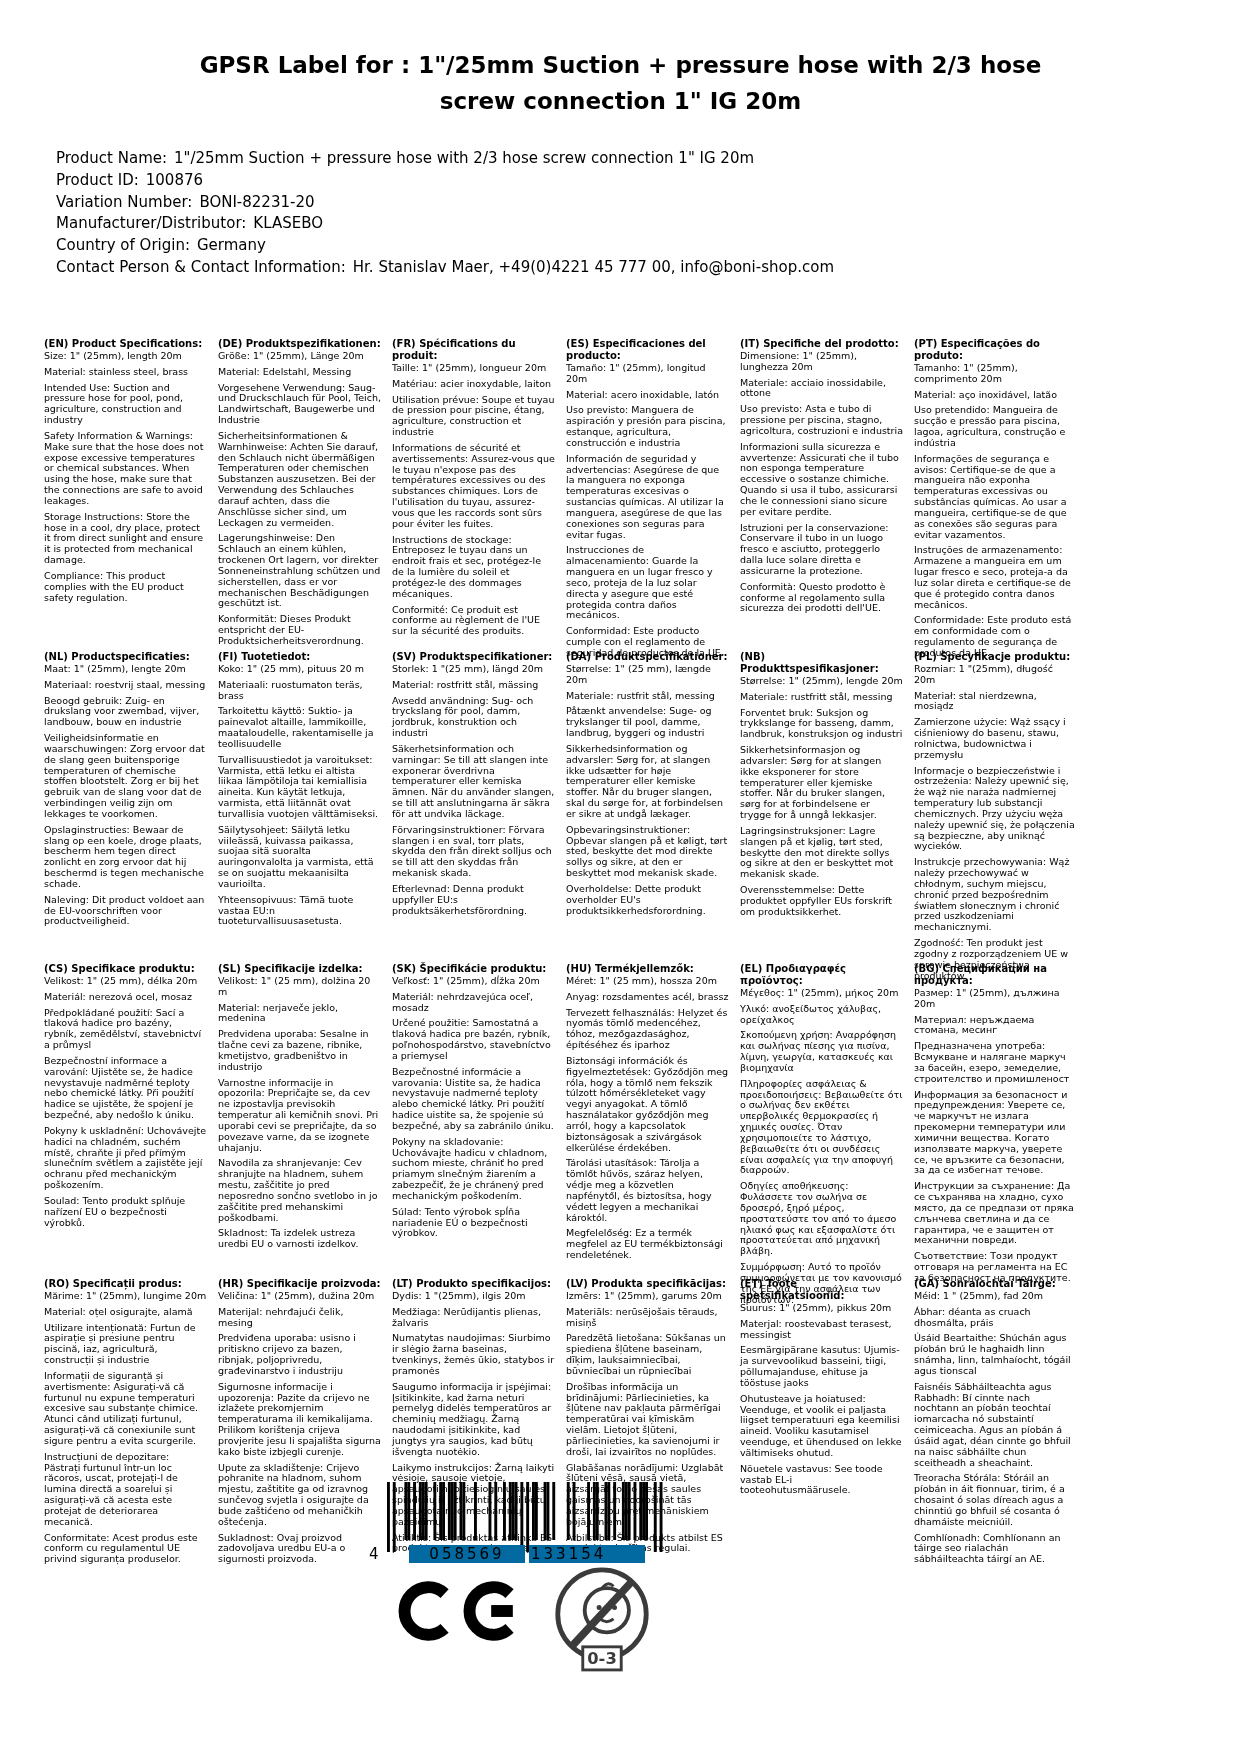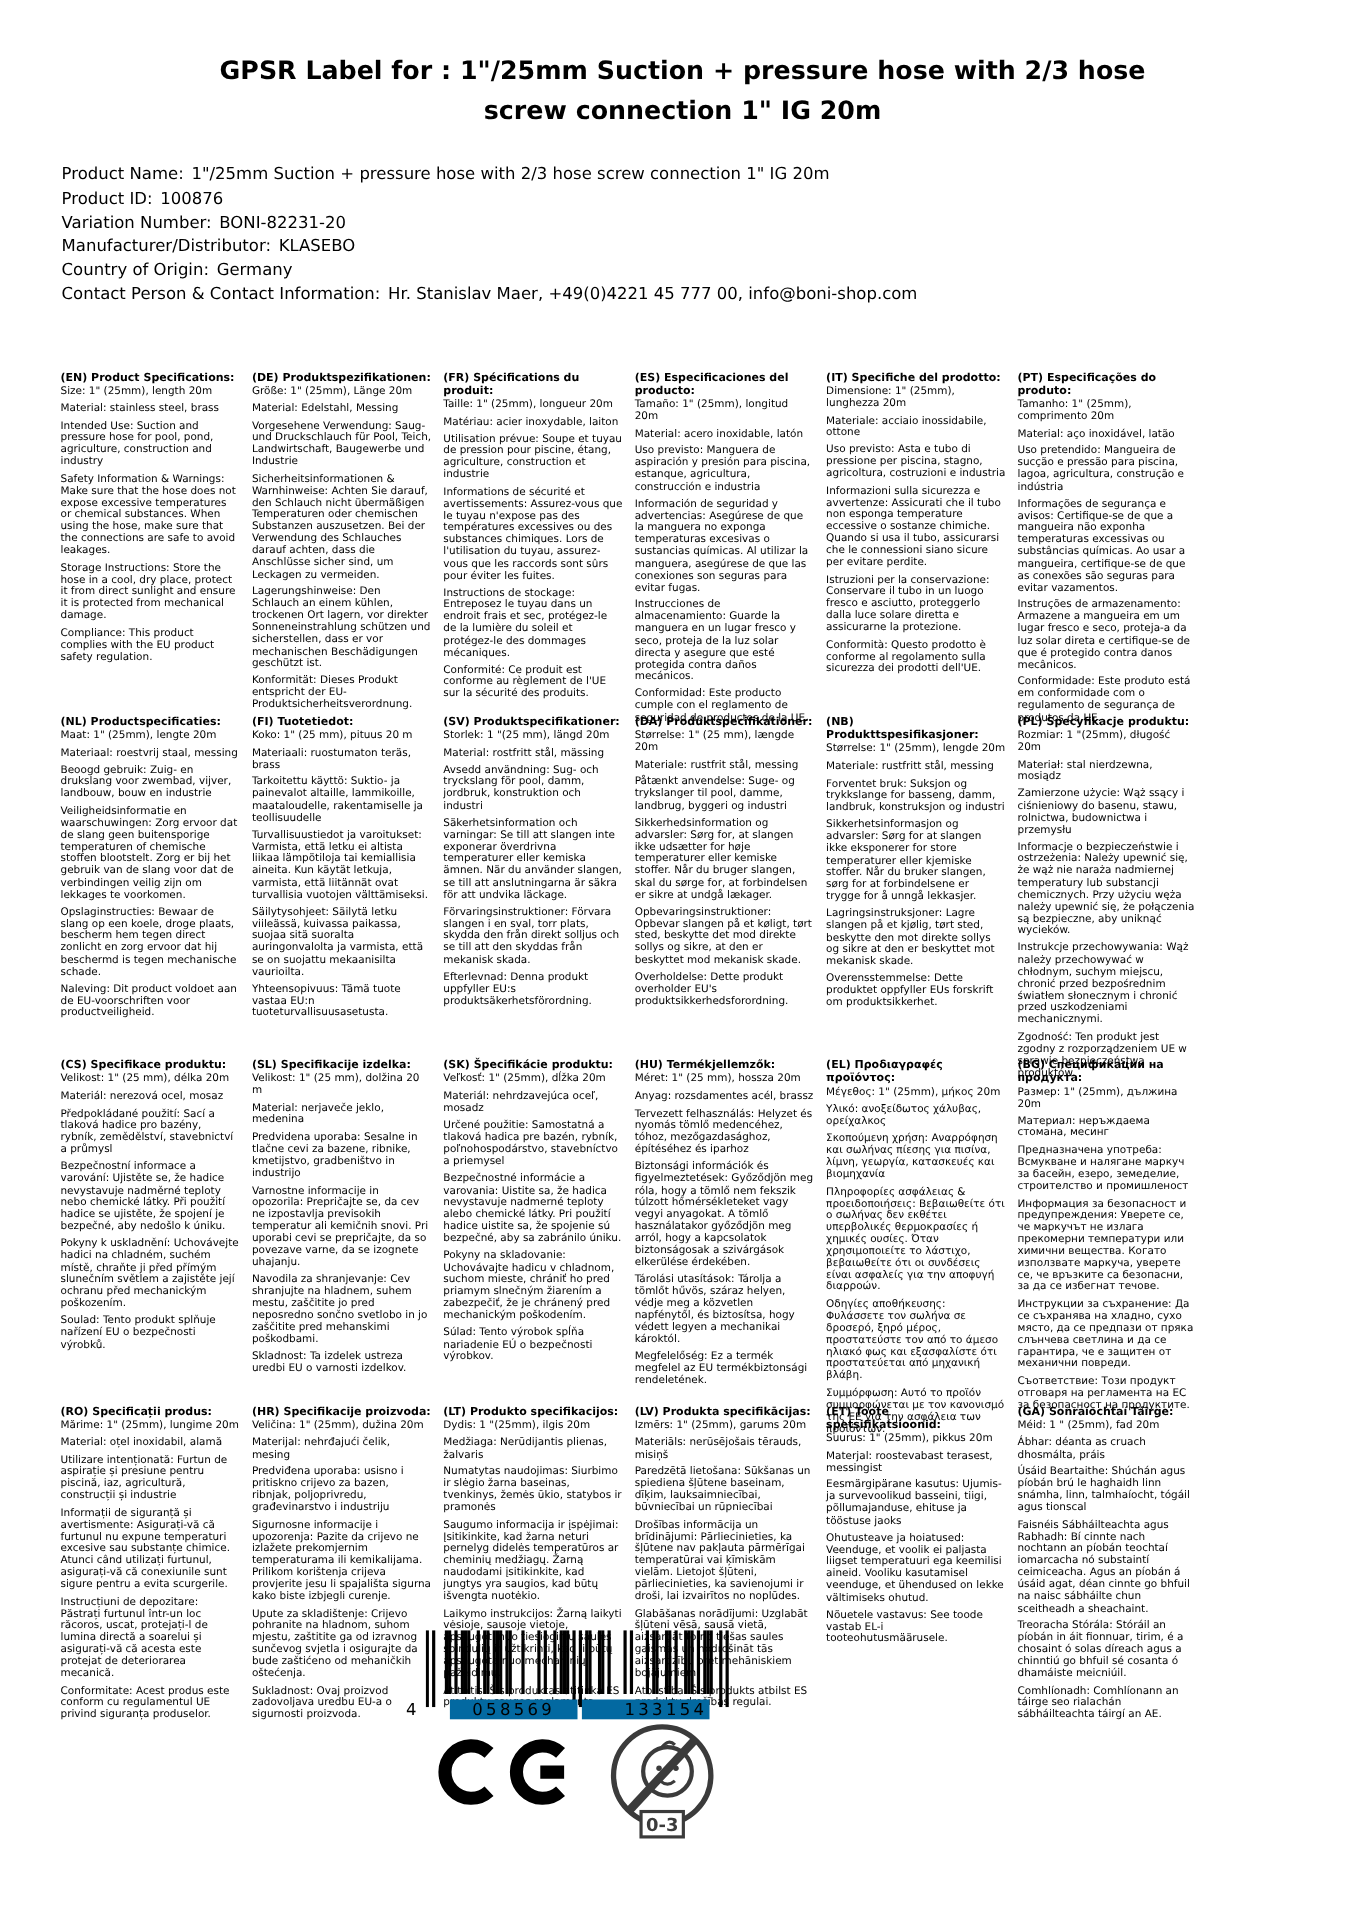--- a/index.html
+++ b/index.html
@@ -3,33 +3,33 @@
 <meta charset="utf-8">
 <style>
   html,body{margin:0;padding:0;background:#888;}
   .page{position:relative;width:1241px;height:1754px;background:#fff;margin:0 auto;
         font-family:"DejaVu Sans","Liberation Sans",sans-serif;color:#000;overflow:hidden;}
   .title{position:absolute;top:48px;left:0;right:0;margin:0 auto;width:900px;
          text-align:center;font-size:23px;font-weight:bold;line-height:1.55;}
   .product-info{position:absolute;left:56px;top:148px;font-size:15px;line-height:21.8px;}
   .info-row .label{font-weight:normal;}
   .info-row .value{margin-left:7px;}
-  .lang-grid{position:absolute;left:55px;top:338px;display:grid;
+  .lang-grid{position:absolute;left:44px;top:338px;display:grid;
              grid-template-columns:repeat(6,163px);column-gap:11px;
              grid-template-rows:313px 312px 315px auto;}
   .lang-block{font-size:9.5px;line-height:1.14;overflow-wrap:break-word;}
   .block-title{margin:0 0 1px 0;font-size:10px;font-weight:bold;line-height:1.2;}
   .block-para{margin:0 0 5px 0;}
   .footer{position:absolute;left:0;top:1470px;width:1241px;height:284px;}
   .barcode{position:absolute;left:387px;top:12px;width:276px;}
   .barcode-digits{position:relative;height:20px;margin-top:-11px;font-size:15px;letter-spacing:3px;}
   .bd{position:absolute;top:0;background:#0369a1;padding:0 2px;}
   .bd-first{left:-20px;background:transparent;}
   .bd-left{left:22px;width:112px;text-align:center;}
-  .bd-right{left:142px;width:112px;text-align:right;}
+  .bd-right{left:142px;width:112px;text-align:left;}
   .ce-mark{position:absolute;left:398px;top:106px;}
   .age-mark{position:absolute;left:552px;top:92px;}
 </style>
 </head>
 <body>
 
 <div class="page">
 
   <h1 class="title">GPSR Label for : 1"/25mm Suction + pressure hose with 2/3 hose screw connection 1" IG 20m</h1>
 
@@ -238,21 +238,21 @@
           <p class="block-para">Предназначена употреба: Всмукване и налягане маркуч за басейн, езеро, земеделие, строителство и промишленост</p>
           <p class="block-para">Информация за безопасност и предупреждения: Уверете се, че маркучът не излага прекомерни температури или химични вещества. Когато използвате маркуча, уверете се, че връзките са безопасни, за да се избегнат течове.</p>
           <p class="block-para">Инструкции за съхранение: Да се съхранява на хладно, сухо място, да се предпази от пряка слънчева светлина и да се гарантира, че е защитен от механични повреди.</p>
           <p class="block-para">Съответствие: Този продукт отговаря на регламента на ЕС за безопасност на продуктите.</p>
         </div>
   </section>
       <section class="lang-block">
     <h3 class="block-title">(RO) Specificații produs:</h3>
     <div class="block-body">
           <p class="block-para">Mărime: 1" (25mm), lungime 20m</p>
-          <p class="block-para">Material: oțel inoxidabil, alamă</p>
+          <p class="block-para">Material: oțel osigurajte, alamă</p>
           <p class="block-para">Utilizare intenționată: Furtun de aspirație și presiune pentru piscină, iaz, agricultură, construcții și industrie</p>
           <p class="block-para">Informații de siguranță și avertismente: Asigurați-vă că furtunul nu expune temperaturi excesive sau substanțe chimice. Atunci când utilizați furtunul, asigurați-vă că conexiunile sunt sigure pentru a evita scurgerile.</p>
           <p class="block-para">Instrucțiuni de depozitare: Păstrați furtunul într-un loc răcoros, uscat, protejați-l de lumina directă a soarelui și asigurați-vă că acesta este protejat de deteriorarea mecanică.</p>
           <p class="block-para">Conformitate: Acest produs este conform cu regulamentul UE privind siguranța produselor.</p>
         </div>
   </section>
       <section class="lang-block">
     <h3 class="block-title">(HR) Specifikacije proizvoda:</h3>
     <div class="block-body">
           <p class="block-para">Veličina: 1" (25mm), dužina 20m</p>

